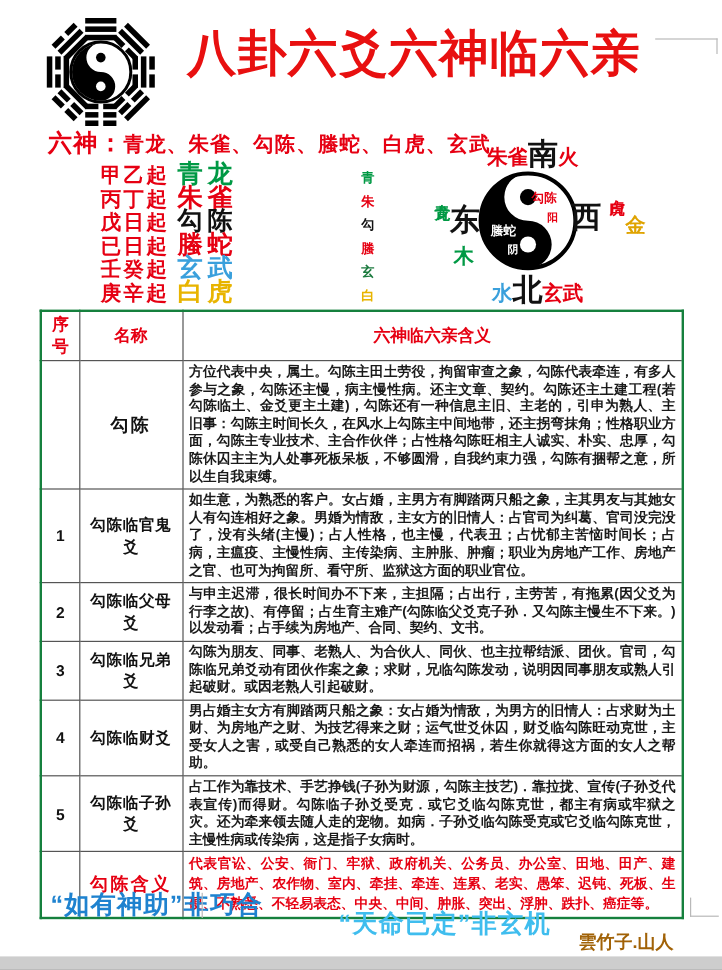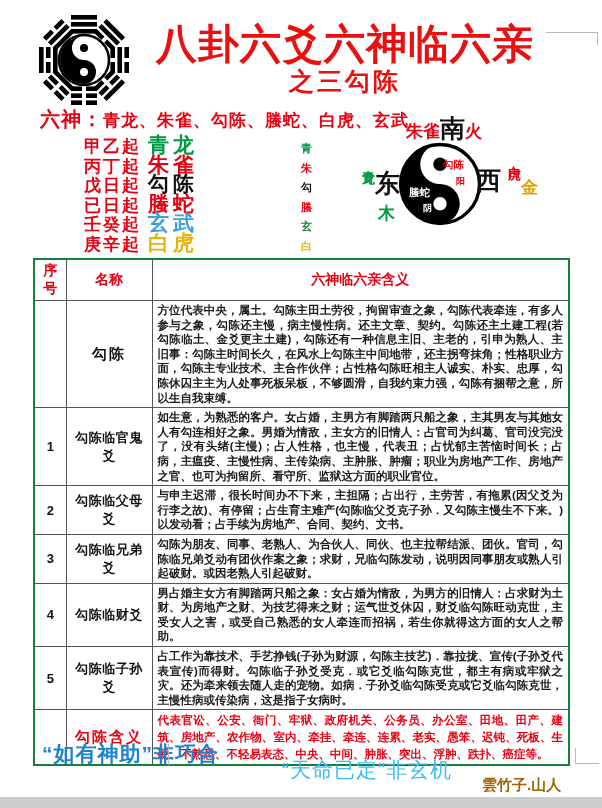--- a/index.html
+++ b/index.html
@@ -50,21 +50,21 @@
   col.c-no{width:32px;} col.c-name{width:86px;}
   th.hdr{color:#e60012;font-size:14px;font-weight:bold;text-align:center;padding:3px 0;}
   td.no{font-size:13px;font-weight:bold;text-align:center;color:#111;}
   td.name{font-size:13px;font-weight:bold;text-align:center;color:#111;letter-spacing:0.5px;}
   td.txt{font-size:11.5px;font-weight:bold;color:#1a1a1a;line-height:1.27;text-align:justify;}
   tr.red-row td.name{color:#e60012;font-size:15px;letter-spacing:2px;}
   tr.red-row td.txt{color:#e60012;line-height:1.45;margin-left:16px;}
   tr.big-name td.name{font-size:15px;letter-spacing:2px;}
   
   .quote1{position:absolute;left:42px;top:740px;font-size:21px;font-weight:bold;color:#1e82cf;letter-spacing:1px;}
-  .quote2{position:absolute;left:282px;top:756px;font-size:21px;font-weight:normal;color:#3fbdee;letter-spacing:1px;}
+  .quote2{position:absolute;left:282px;top:756px;font-size:21px;font-weight:bold;color:#3fbdee;letter-spacing:1px;}
   .signature{position:absolute;left:482px;top:776px;font-size:15px;font-weight:bold;color:#a16207;}
   
   .mark{position:absolute;background:#b9b9b9;}
   .bottom-band{position:absolute;left:0;bottom:0;width:100%;height:11px;background:#cdcdcd;}
 </style>
 </head>
 <body>
 
 <div class="page">
 
@@ -123,21 +123,20 @@
     <circle cx="46" cy="46" r="25" fill="#fff" stroke="#000" stroke-width="2.5"></circle>
     <g transform="translate(21,21) scale(0.5)">
       <path d="M50,2 A48,48 0 0 0 50,98 A24,24 0 0 0 50,50 A24,24 0 0 1 50,2 Z" fill="#000"></path>
       <circle cx="50" cy="26" r="8" fill="#000"></circle>
       <circle cx="50" cy="74" r="8" fill="#fff"></circle>
     </g>
   </svg>
 
   <div class="title-block">
     <div class="title">八卦六爻六神临六亲</div>
-    <div class="subtitle">之三勾陈</div>
   </div>
 
   <div class="sixgods">
     <span class="lbl">六神：</span><span class="lst">青龙、朱雀、勾陈、螣蛇、白虎、玄武</span>
   </div>
 
   <div class="stems">
     <div class="stem-row">
       <span class="st">甲乙起</span>
       <span class="god" style="color: rgb(0, 153, 68);">青龙</span>
@@ -183,20 +182,23 @@
       <circle cx="50" cy="26.5" r="8" fill="#000"></circle>
       <circle cx="50" cy="73.5" r="8" fill="#fff"></circle>
     </svg>
     <span class="tj-lab tj-gouchen">勾陈</span>
     <span class="tj-lab tj-yang">阳</span>
     <span class="tj-lab tj-tengshe">螣蛇</span>
     <span class="tj-lab tj-yin">阴</span>
     <div class="c-west">西</div>
     <div class="v-god c-baihu">白虎</div>
     <div class="metal c-jin">金</div>
+    <div class="c-bottom">
+      <span class="water">水</span><span class="c-dir">北</span><span class="c-god">玄武</span>
+    </div>
   </div>
 
   <table class="meaning">
     <colgroup>
         <col class="c-no">
         <col class="c-name">
         <col>
       </colgroup>
     <tbody>
         <tr>

